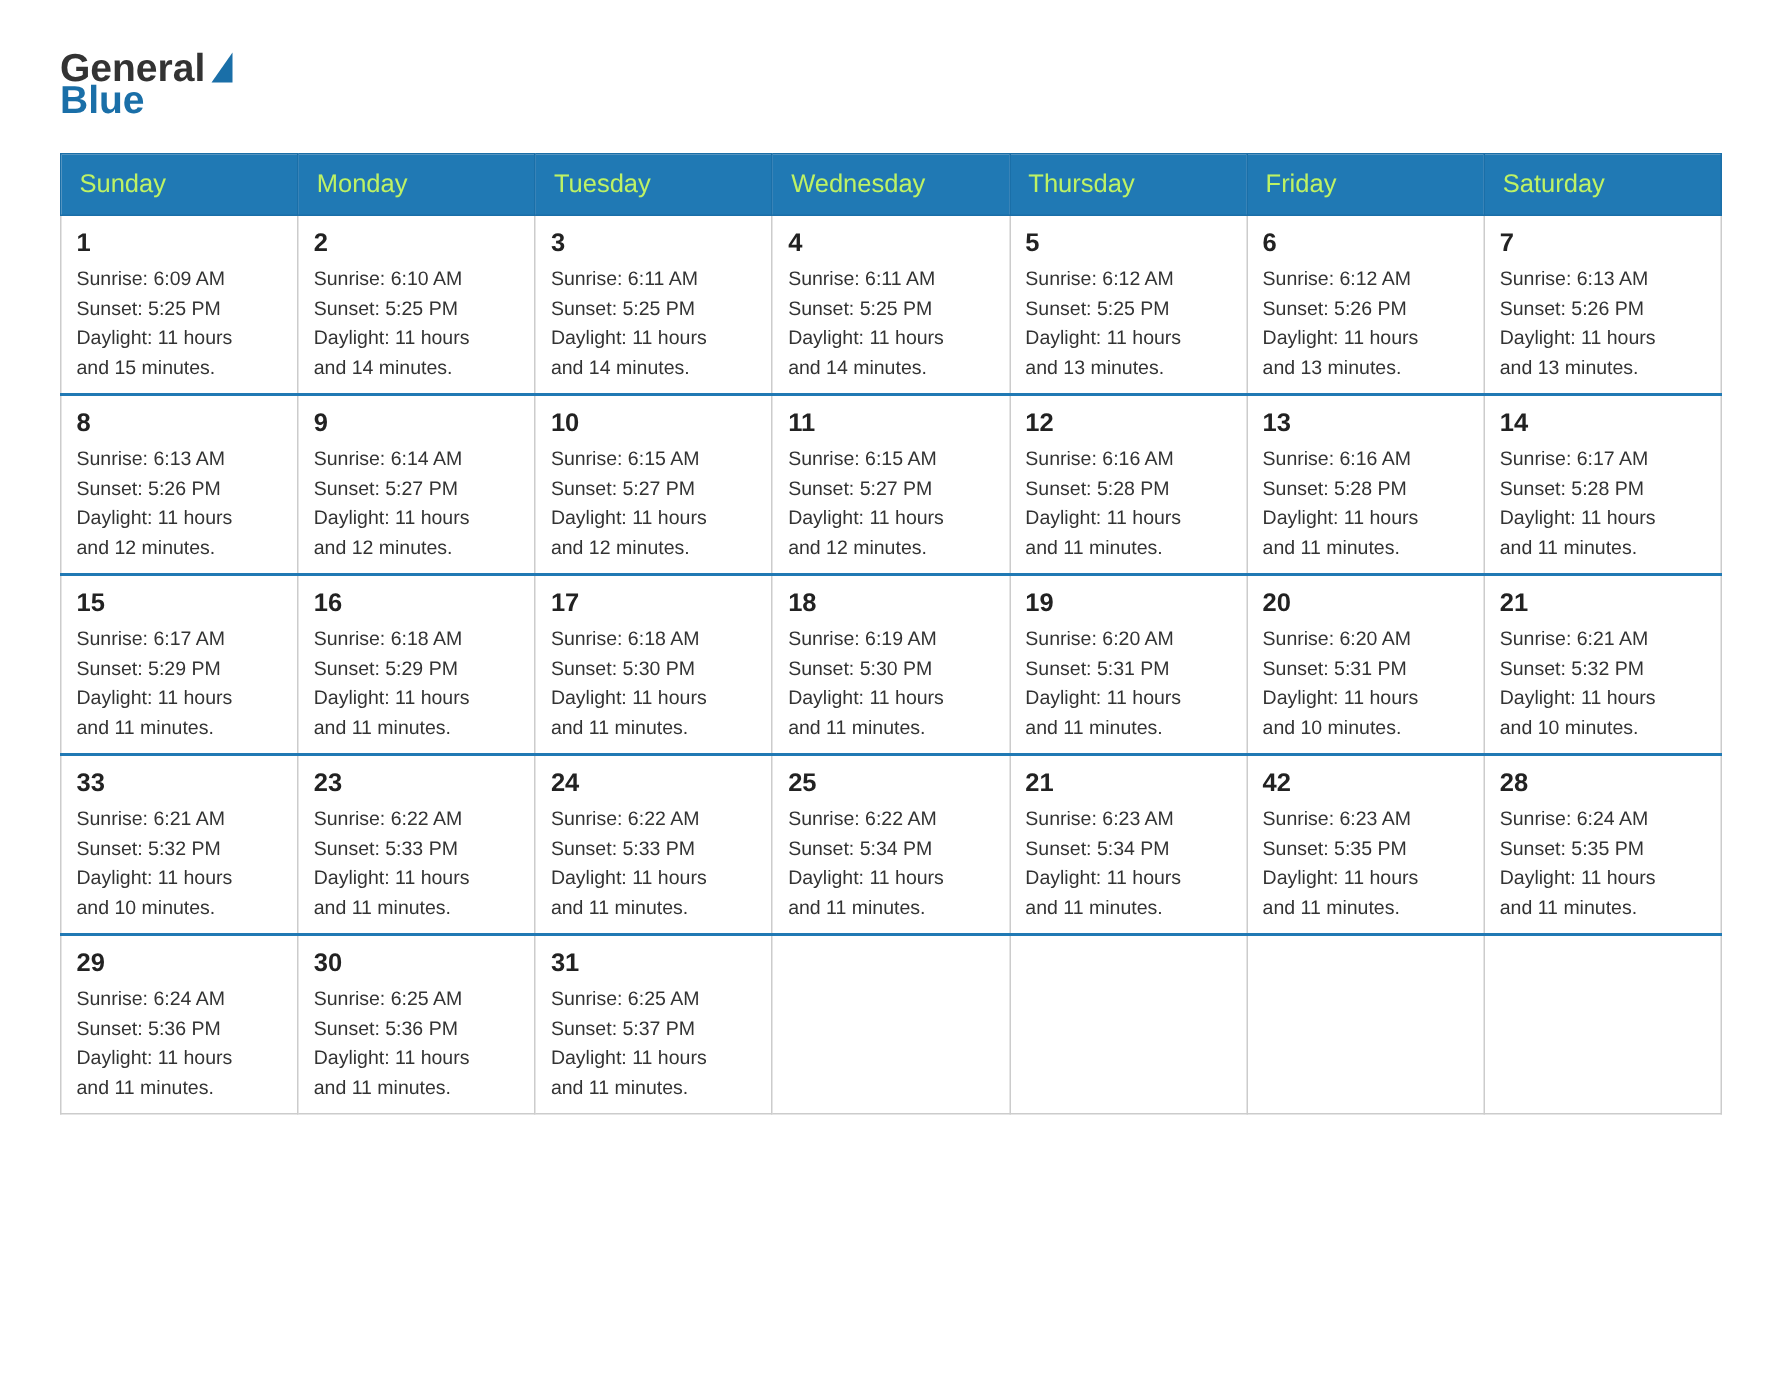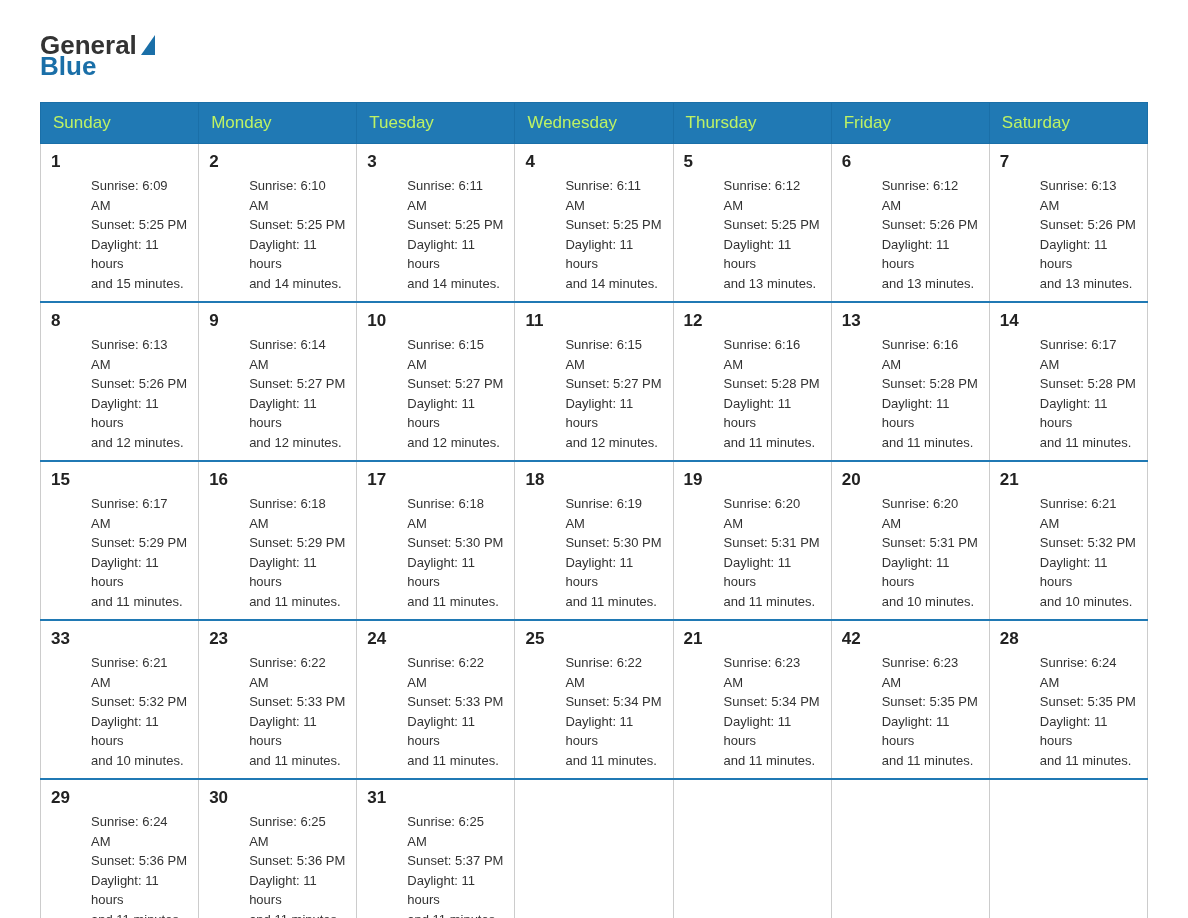--- a/index.html
+++ b/index.html
@@ -88,21 +88,20 @@
       font-size: 17px;
       font-weight: bold;
       color: #222;
       display: block;
       margin-bottom: 4px;
     }
     .day-info {
       font-size: 13px;
       color: #333;
       line-height: 1.5;
-      margin-left: 40px;
     }
     .row-separator {
       border-top: 2px solid #2079b4;
     }
   </style>
 </head>
 <body>
 
 <div class="header">
   <div class="logo">

